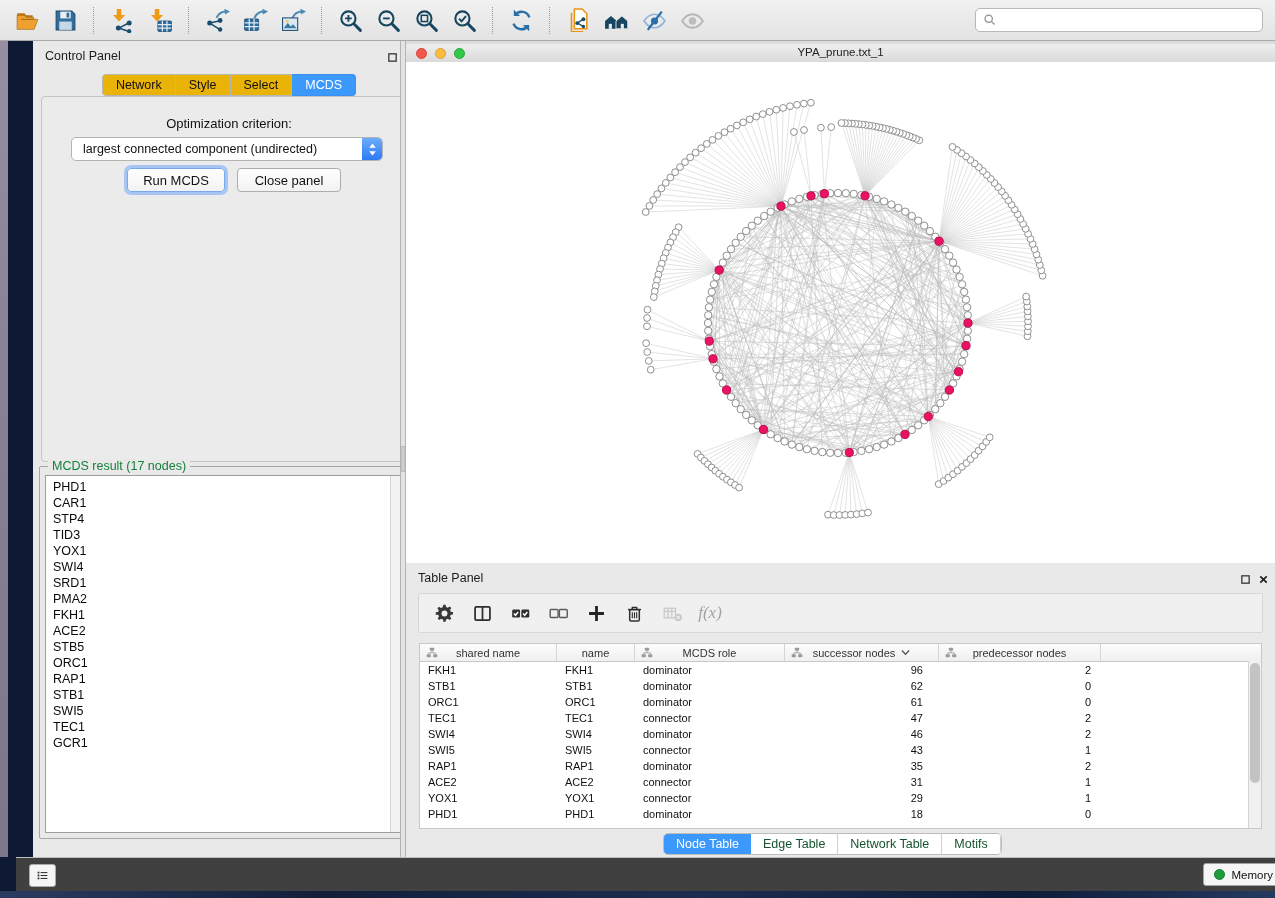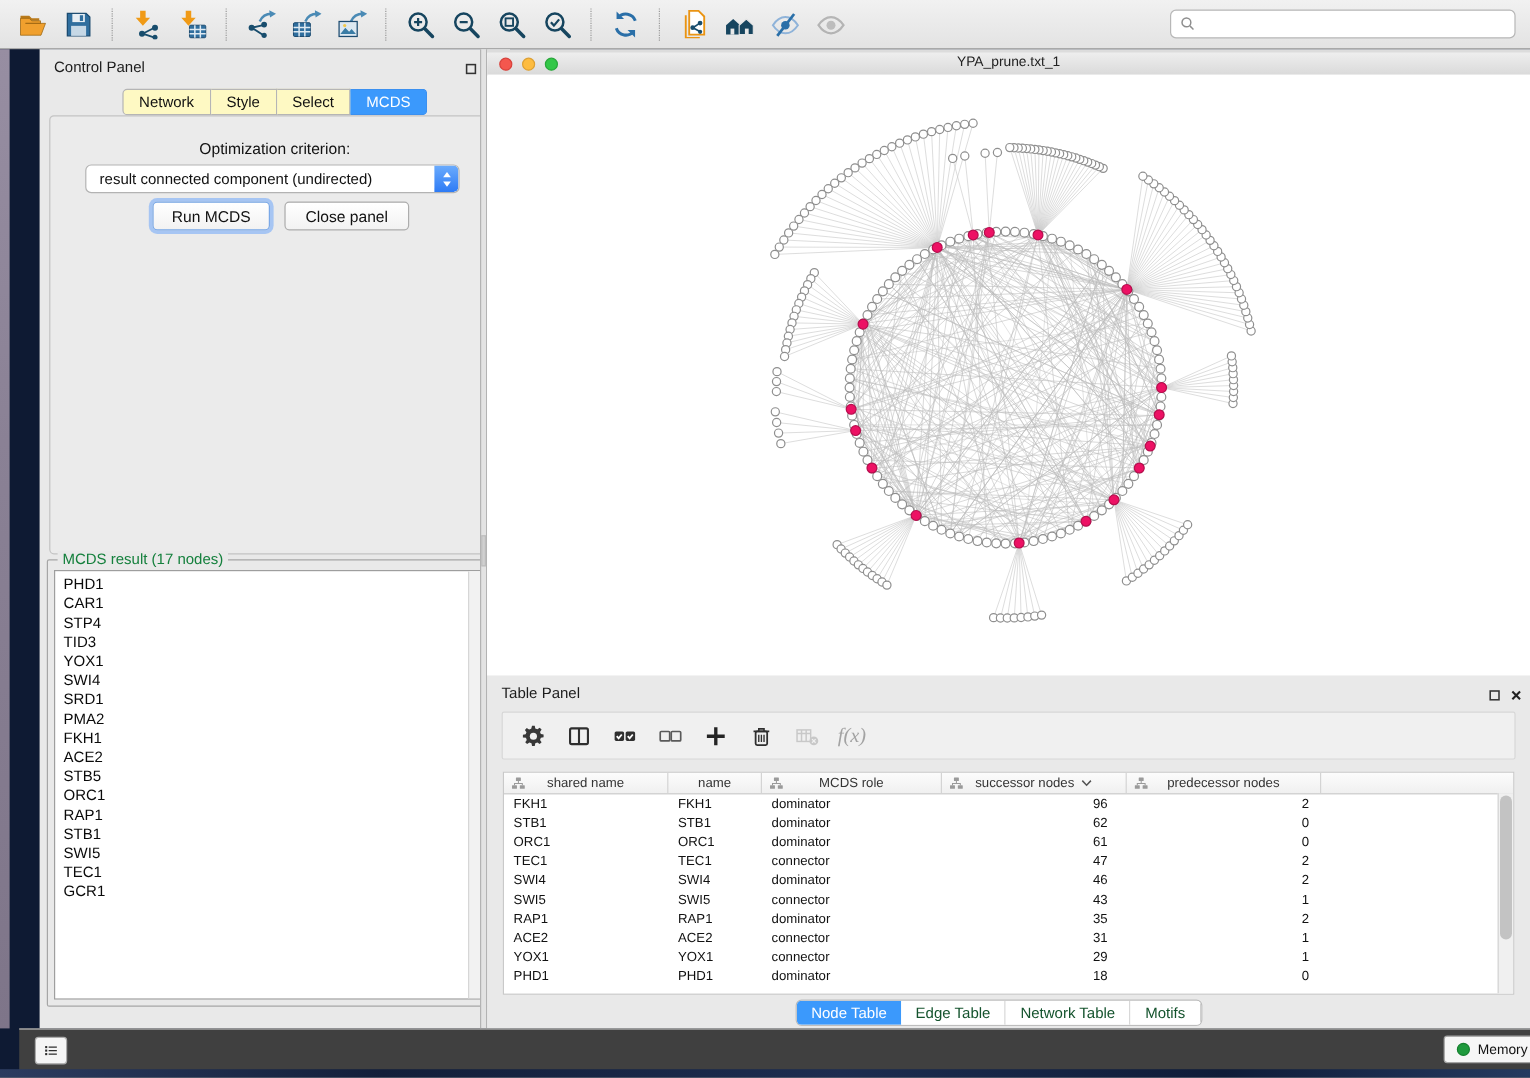--- a/index.html
+++ b/index.html
@@ -30,21 +30,21 @@
 
   
   .control-panel{position:absolute;left:8px;top:41px;width:392px;height:816px;
     background:#e9e9e9;box-sizing:border-box;margin-left:25px;}
   .panel-head{position:relative;height:28px;}
   .panel-title{position:absolute;left:12px;top:8px;font-size:12.5px;color:#1c1c1c;}
   .win-ico{position:absolute;top:9px;width:14px;height:14px;display:flex;align-items:center;justify-content:center;
     background:none;border:none;padding:0;}
   .win-ico svg{width:11px;height:11px;}
   .cp-tabs{position:absolute;left:0;top:33px;width:100%;display:flex;justify-content:center;}
-  .cp-tab{font-size:12.5px;padding:3px 13px;background:#fef9c3;border:1px solid #b5b5b5;border-left:none;color:#111;}
+  .cp-tab{font-size:12.5px;padding:3px 13px;background:#eab308;border:1px solid #b5b5b5;border-left:none;color:#111;}
   .cp-tab:first-child{border-left:1px solid #b5b5b5;border-radius:4px 0 0 4px;}
   .cp-tab:last-child{border-radius:0 4px 4px 0;}
   .cp-tab.active{background:#3b99fc;border-color:#3b90f0;color:#fff;}
   .cp-content{position:absolute;left:8px;top:55px;width:376px;height:366px;background:#ebebeb;
     border:1px solid #c3c3c3;border-radius:4px;box-sizing:border-box;}
   .opt-label{position:absolute;left:0;top:19px;width:100%;text-align:center;font-size:13px;color:#111;}
   .combo{position:absolute;left:29px;top:40px;width:312px;height:24px;background:#fff;border:1px solid #b3b3b3;
     border-radius:5px;display:flex;align-items:center;box-sizing:border-box;overflow:hidden;}
   .combo-text{flex:1;font-size:12.5px;padding-left:11px;color:#111;white-space:nowrap;}
   .combo-cap{width:20px;height:100%;background:linear-gradient(#6aabfd,#2e7bf5);
@@ -294,21 +294,21 @@
     </div>
     <div class="cp-tabs" id="cp-tabs">
         <button class="cp-tab">Network</button>
         <button class="cp-tab">Style</button>
         <button class="cp-tab">Select</button>
         <button class="cp-tab active">MCDS</button>
       </div>
     <div class="cp-content">
       <div class="opt-label">Optimization criterion:</div>
       <div class="combo">
-        <span class="combo-text">result connected component (undirected)</span>
+        <span class="combo-text">largest connected component (undirected)</span>
         <span class="combo-cap">
           <svg viewBox="0 0 10 16" fill="#fff">
               <path d="M5 1.2L8.6 6H1.4z"></path>
               <path d="M5 14.8L1.4 10h7.2z"></path>
             </svg>
         </span>
       </div>
       <button class="btn btn-run">Run MCDS</button>
       <button class="btn btn-close">Close panel</button>
     </div>

